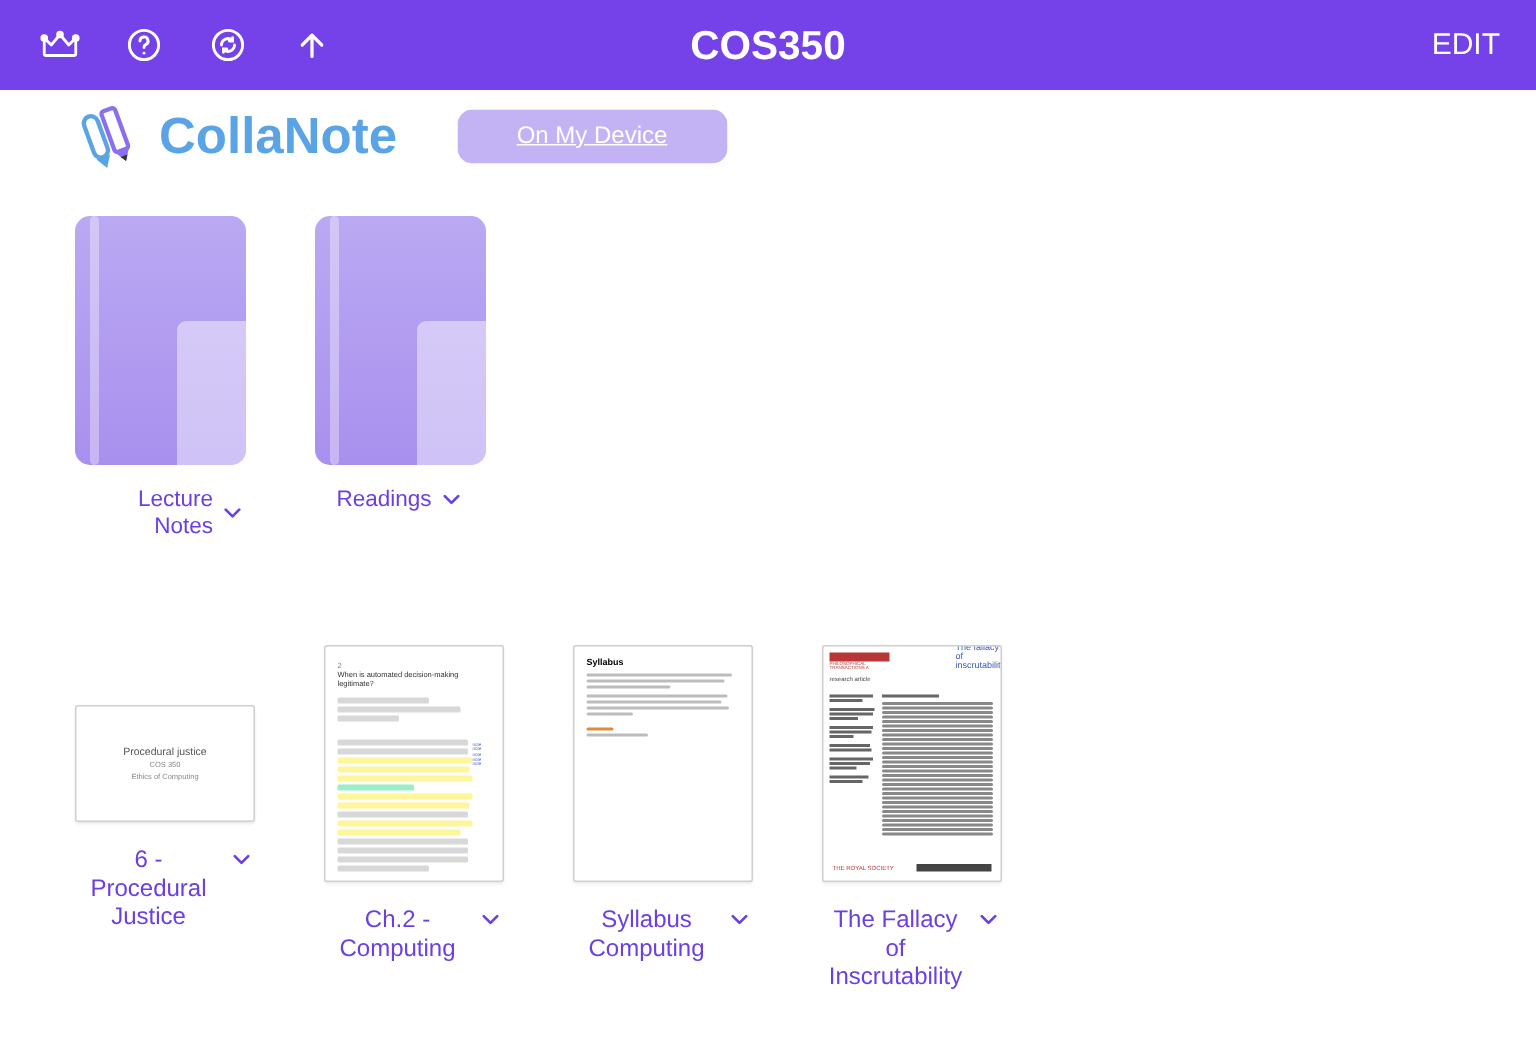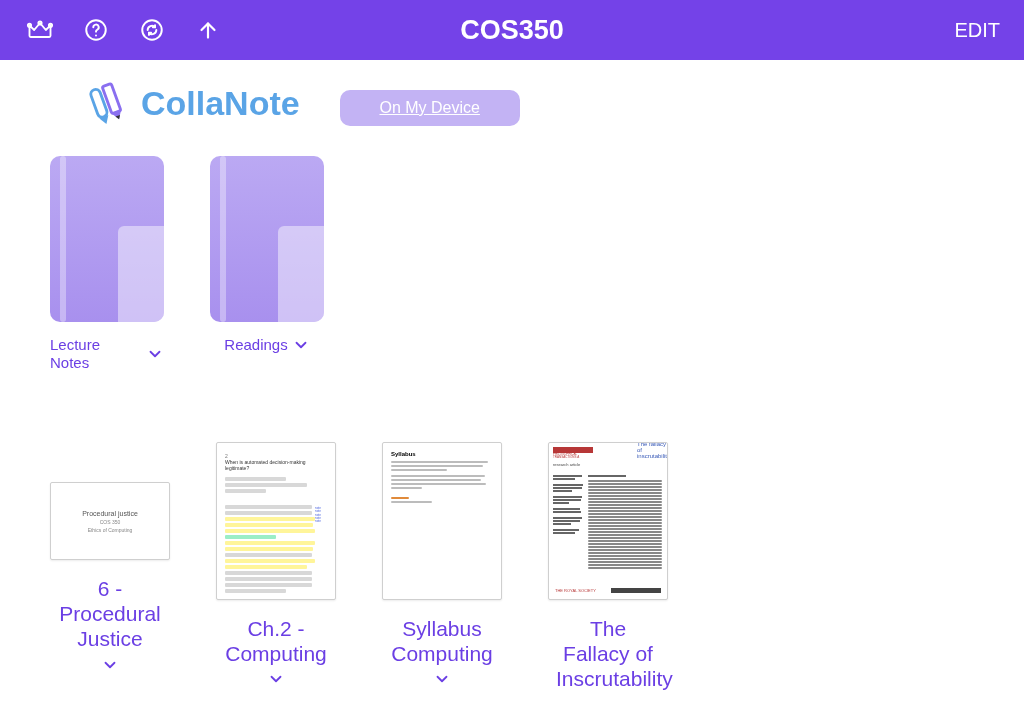--- a/index.html
+++ b/index.html
@@ -6,21 +6,21 @@
   html, body { width: 1024px; height: 701px; font-family: -apple-system, BlinkMacSystemFont, "Segoe UI", Helvetica, Arial, sans-serif; background: #fff; overflow: hidden; }
 
   
   .topbar { background: #7442e8; height: 60px; display: flex; align-items: center; padding: 0 24px; color: #fff; position: relative; }
   .topbar .left-icons { display: flex; gap: 24px; align-items: center; }
   .topbar .title { position: absolute; left: 0; right: 0; text-align: center; font-weight: 700; font-size: 27px; pointer-events: none; }
   .topbar .edit { margin-left: auto; font-size: 20px; cursor: pointer; }
   .icon-btn { width: 32px; height: 32px; display: flex; align-items: center; justify-content: center; cursor: pointer; color: #fff; }
 
   
-  .header-row { display: flex; align-items: flex-end; padding: 20px 50px 0 50px; gap: 40px; margin-left: 35px; }
+  .header-row { display: flex; align-items: center; padding: 8px 50px 0 50px; gap: 40px; }
   .logo { display: flex; align-items: center; gap: 10px; }
   .logo-mark { width: 46px; height: 46px; }
   .logo-text { font-size: 34px; font-weight: 600; color: #5aa4e6; }
 
   .segmented { display: flex; background: #a690ee; border-radius: 10px; overflow: hidden; height: 36px; }
   .segment { padding: 0 30px; display: flex; align-items: center; justify-content: center; color: #fff; font-size: 16px; font-weight: 500; cursor: pointer; min-width: 180px; text-decoration: underline; }
   .segment.selected { background: #c3b3f4; }
 
   
   .content { padding: 30px 50px 0 50px; }
@@ -29,21 +29,21 @@
 
   .item { width: 114px; display: flex; flex-direction: column; align-items: center; cursor: pointer; }
 
   
   .folder { width: 114px; height: 166px; display:flex; align-items:flex-end; }
   .folder-body { width: 114px; height: 166px; background: linear-gradient(180deg, #bba9f3 0%, #a890ee 100%); border-radius: 10px; position: relative; overflow: hidden; }
   .folder-body::before { content: ''; position: absolute; left: 10px; top: 0; width: 6px; height: 100%; background: rgba(255,255,255,0.35); border-radius: 3px; }
   .folder-body::after { content: ''; position: absolute; right: 0; bottom: 0; width: 46px; height: 96px; background: rgba(255,255,255,0.45); border-top-left-radius: 6px; }
 
   .label-row { display: flex; align-items: center; gap: 4px; margin-top: 14px; color: #6b3fe4; font-size: 15px; }
-  .label-text { text-align: left; line-height: 1.2; max-width: 100px; }
+  .label-text { text-align: right; line-height: 1.2; max-width: 100px; }
   .chev { width: 18px; height: 18px; flex-shrink: 0; }
 
   
   .doc-wrap { width: 120px; display: flex; flex-direction: column; align-items: center; cursor: pointer; }
   .doc { width: 120px; height: 158px; border: 1px solid #cfcfcf; border-radius: 2px; background: #fff; overflow: hidden; box-shadow: 0 1px 2px rgba(0,0,0,0.08); position: relative; padding: 8px; }
 
   
   .doc1 { height: 78px; margin-top: 40px; display: flex; flex-direction: column; align-items: center; justify-content: center; }
   .doc1 .d1title { font-size: 7px; color: #555; }
   .doc1 .d1sub { font-size: 5px; color: #888; margin-top: 2px; line-height:1.2; text-align:center;}
@@ -68,21 +68,21 @@
   .doc4 { padding: 4px; }
   .d4bar { width: 40px; height: 6px; background: #b73737; }
   .d4title { font-size: 6px; color:#3a5bb8; margin-left: 44px; margin-top:-6px; }
   .d4cols { display: flex; gap: 3px; margin-top: 8px; }
   .d4left { width: 32px; }
   .d4right { flex: 1; }
   .d4t { height: 2px; background: #666; margin-bottom: 1px; }
   .d4footer { position:absolute; bottom:6px; left:6px; font-size:4px; color:#b73737; }
   .d4footerbar { position:absolute; bottom:6px; right:6px; width:50px; height:5px; background:#444; }
 
-  .doc-label-row { display: flex; align-items: center; gap: 4px; margin-top: 16px; color: #6b3fe4; font-size: 21px; flex-direction: column; }
+  .doc-label-row { display: flex; gap: 4px; margin-top: 16px; color: #6b3fe4; font-size: 16px; }
   .doc-label-text { text-align: center; line-height: 1.2; max-width: 104px; }
 
 </style>
 </head>
 <body>
 
 <div class="topbar">
   <div class="left-icons">
     <div class="icon-btn">
       <svg viewBox="0 0 24 24" width="28" height="28" fill="none" stroke="currentColor" stroke-width="1.6" stroke-linejoin="round" stroke-linecap="round">

